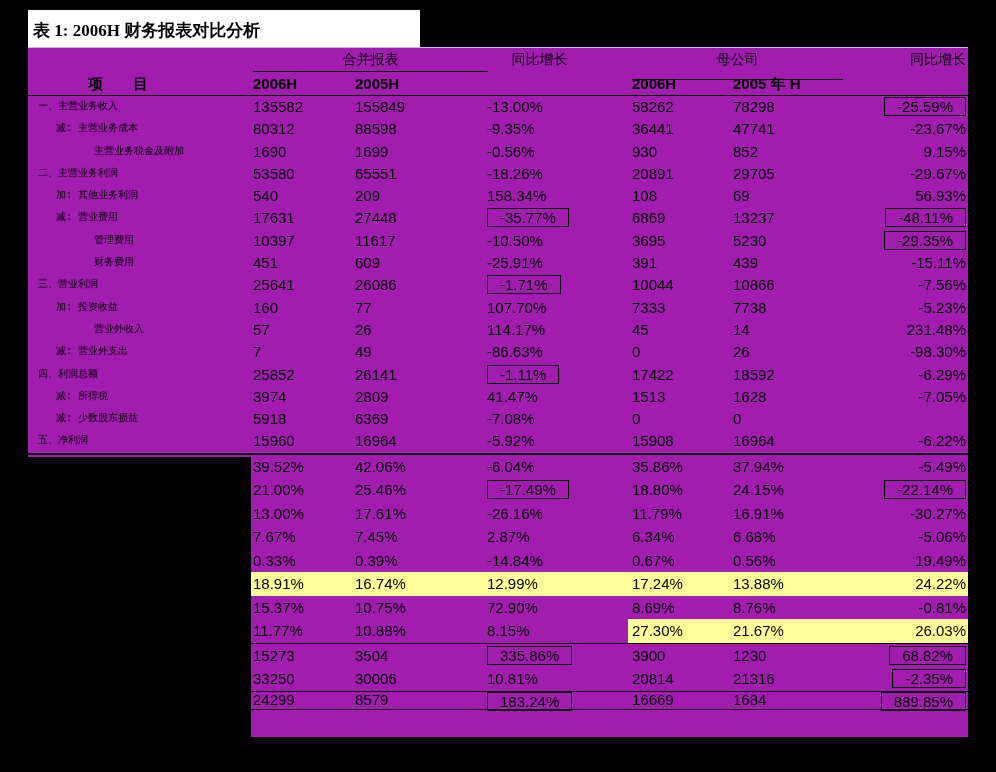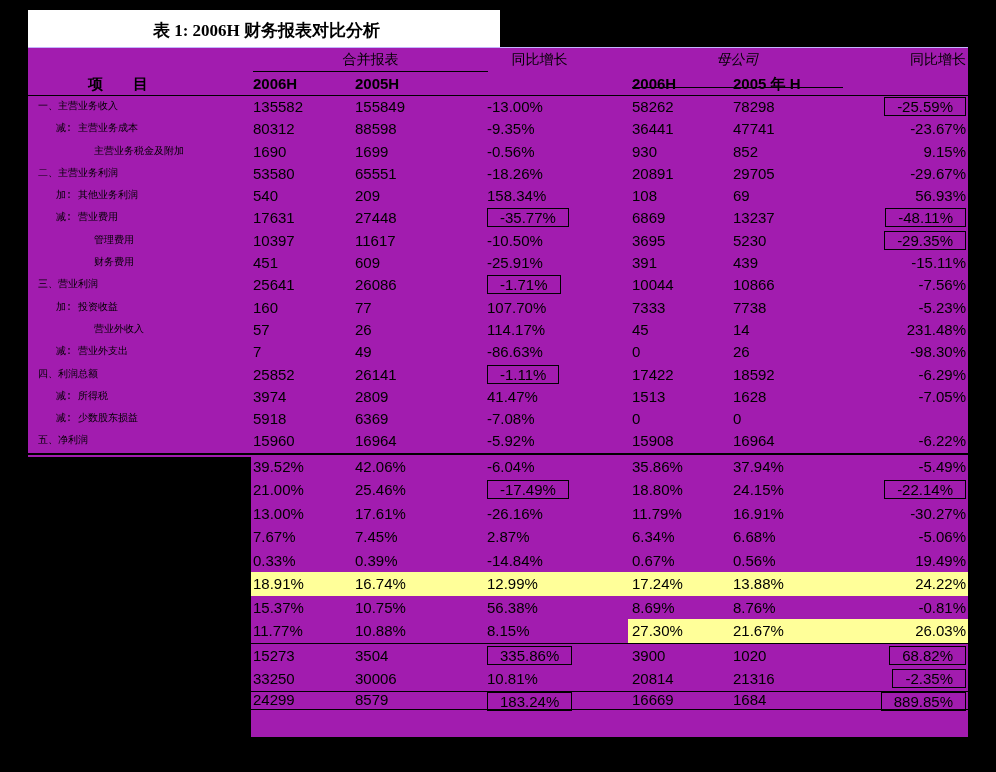--- a/index.html
+++ b/index.html
@@ -2,38 +2,38 @@
 <html style="--hl: #ffff99;"><head>
 <meta charset="utf-8">
 <style>
   * { margin:0; padding:0; box-sizing:border-box; }
   html,body { background:#000; }
   .canvas {
     position:relative; width:996px; height:772px; background:#000;
     overflow:hidden; font-family:"Liberation Sans", sans-serif;
   }
   .title-band {
-    position:absolute; left:28px; top:10px; width:472px; height:37px;
-    background:#fff; z-index:1;text-align:center;
+    position:absolute; left:28px; top:10px; width:392px; height:37px;
+    background:#fff; z-index:1;
   }
   .title-band span {
     display:inline-block; padding:9px 0 0 5px;
     font-family:"Liberation Serif", serif; font-weight:bold; font-size:17px; color:#000;
     white-space:nowrap;
   }
   .table-area {
     position:absolute; left:28px; top:47px; width:940px; height:690px;
     background:#a21caf; border-top:1px solid #c4b5fd; z-index:1; color:#000;
   }
   
   .hrow1 { position:relative; height:24px; font-family:"Liberation Serif", serif; font-size:14px; }
   .hrow1 span { position:absolute; line-height:23px; white-space:nowrap; }
   .h-cons  { left:225px; width:235px; text-align:center; border-bottom:1px solid #000; height:24px; }
   .h-g1    { left:459px; width:105px; text-align:center; }
-  .h-par   { left:604px; width:211px; text-align:center; border-bottom:1px solid #000; height:40px;font-style:italic; }
+  .h-par   { left:604px; width:211px; text-align:center; border-bottom:1px solid #000; height:32px; }
   .h-g2    { right:2px; text-align:right; }
   .hrow2 { position:relative; height:24px; border-bottom:1px solid #000; }
   .hrow2 span { position:absolute; line-height:24px; font-weight:bold; font-size:15px; white-space:nowrap; }
   .h-item  { left:60px; font-family:"Liberation Serif", serif; font-size:14px; }
   .h-c1 { left:225px; } .h-c2 { left:327px; } .h-p1 { left:604px; } .h-p2 { left:705px; }
   
   .section-0 { border-bottom:2px solid #000; }
   .section-1 { border-bottom:1px solid #000; }
   .section-2 { border-bottom:1px solid #000; }
   .section-3 { border-bottom:1px solid #000; }
@@ -303,21 +303,21 @@
     <span class="cell g1">12.99%</span>
     <span class="cell p1">17.24%</span>
     <span class="cell p2">13.88%</span>
     <span class="cell g2">24.22%</span>
   </div>
           <div class="row">
 
     <span class="lab ind1"></span>
     <span class="cell c1">15.37%</span>
     <span class="cell c2">10.75%</span>
-    <span class="cell g1">56.38%</span>
+    <span class="cell g1">72.90%</span>
     <span class="cell p1">8.69%</span>
     <span class="cell p2">8.76%</span>
     <span class="cell g2">-0.81%</span>
   </div>
           <div class="row hl-right">
     <span class="hlband"></span>
     <span class="lab ind1"></span>
     <span class="cell c1">11.77%</span>
     <span class="cell c2">10.88%</span>
     <span class="cell g1">8.15%</span>
@@ -327,21 +327,21 @@
   </div>
         </div>
         <div class="section section-2">
           <div class="row">
 
     <span class="lab ind1"></span>
     <span class="cell c1">15273</span>
     <span class="cell c2">3504</span>
     <span class="cell g1"><span class="boxed">335.86%</span></span>
     <span class="cell p1">3900</span>
-    <span class="cell p2">1020</span>
+    <span class="cell p2">1230</span>
     <span class="cell g2"><span class="boxed">68.82%</span></span>
   </div>
           <div class="row">
 
     <span class="lab ind1"></span>
     <span class="cell c1">33250</span>
     <span class="cell c2">30006</span>
     <span class="cell g1">10.81%</span>
     <span class="cell p1">20814</span>
     <span class="cell p2">21316</span>

